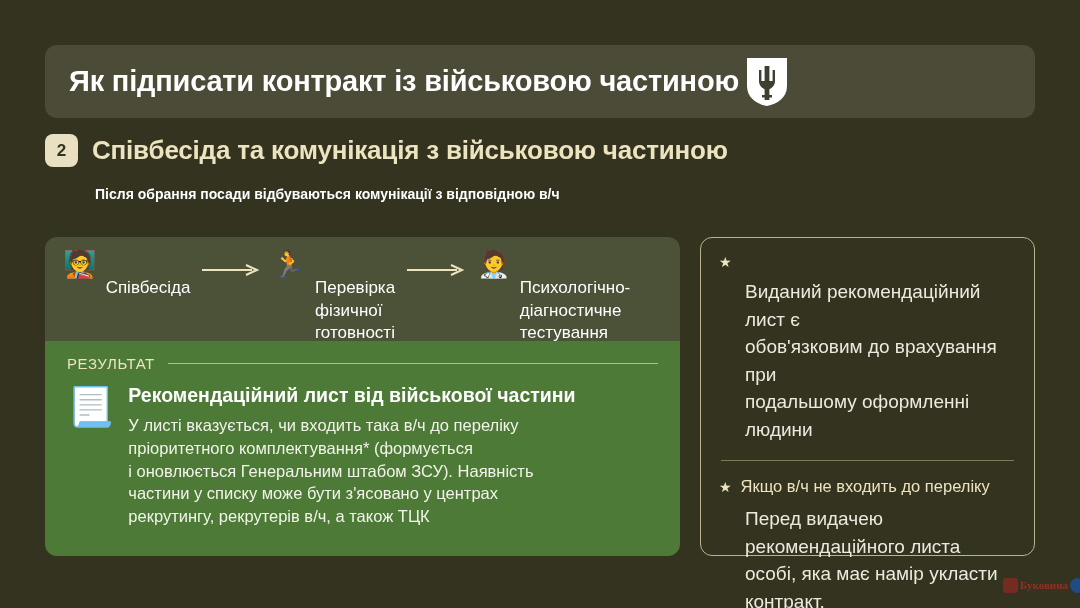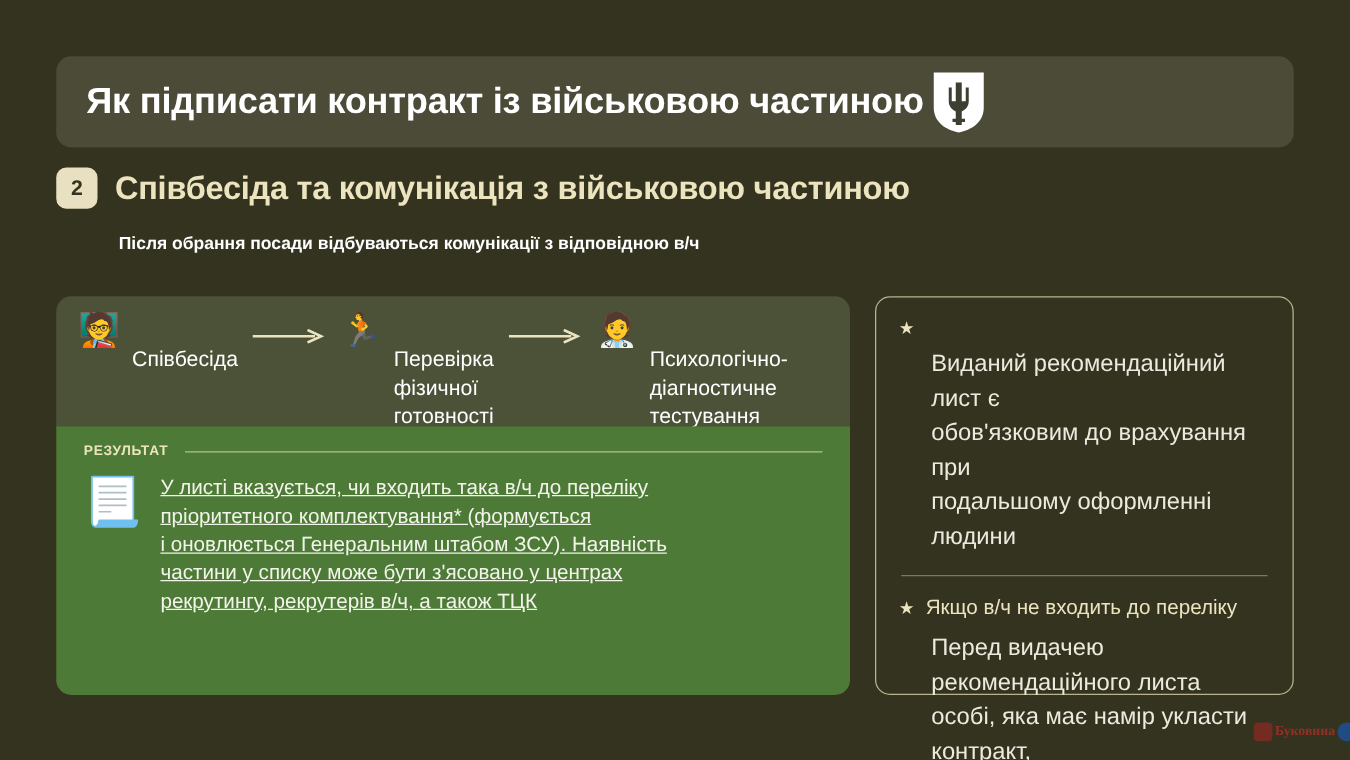--- a/index.html
+++ b/index.html
@@ -131,22 +131,22 @@
     background: #4d7a36;
     border-radius: 0 0 12px 12px;
     padding: 14px 22px 0 22px;
   }
   .result-head {
     display: flex;
     align-items: center;
     gap: 13px;
   }
   .result-head-label {
-    font-size: 11px;
-    font-weight: bold;
+    font-size: 15px;
+    font-weight: normal;
     color: #ece3bf;
     letter-spacing: 0.6px;
     white-space: nowrap;
   }
   .result-rule {
     flex: 1 1 auto;
     height: 1px;
     background: #cfd9b5;
     opacity: 0.75;
   }
@@ -166,21 +166,20 @@
     font-weight: bold;
     color: #ffffff;
     margin-bottom: 7px;
     white-space: nowrap;
   }
   .result-text p {
     font-size: 16.5px;
     line-height: 1.38;
     color: #f2f4ea;
     white-space: pre-line;
-    text-decoration: underline;
   }
 
   
   .notes-panel {
     position: absolute;
     left: 700px;
     top: 237px;
     width: 335px;
     height: 319px;
     border: 1px solid #b9b48e;
@@ -308,20 +307,21 @@
 </div>
 
 <div class="result-card">
   <div class="result-head">
     <span class="result-head-label">РЕЗУЛЬТАТ</span>
     <span class="result-rule"></span>
   </div>
   <div class="result-body">
     <span class="doc-emoji">📃</span>
     <div class="result-text">
+      <h3>Рекомендаційний лист від військової частини</h3>
       <p>У листі вказується, чи входить така в/ч до переліку
 пріоритетного комплектування* (формується
 і оновлюється Генеральним штабом ЗСУ). Наявність
 частини у списку може бути з'ясовано у центрах
 рекрутингу, рекрутерів в/ч, а також ТЦК</p>
     </div>
   </div>
 </div>
 
 <div class="notes-panel">

